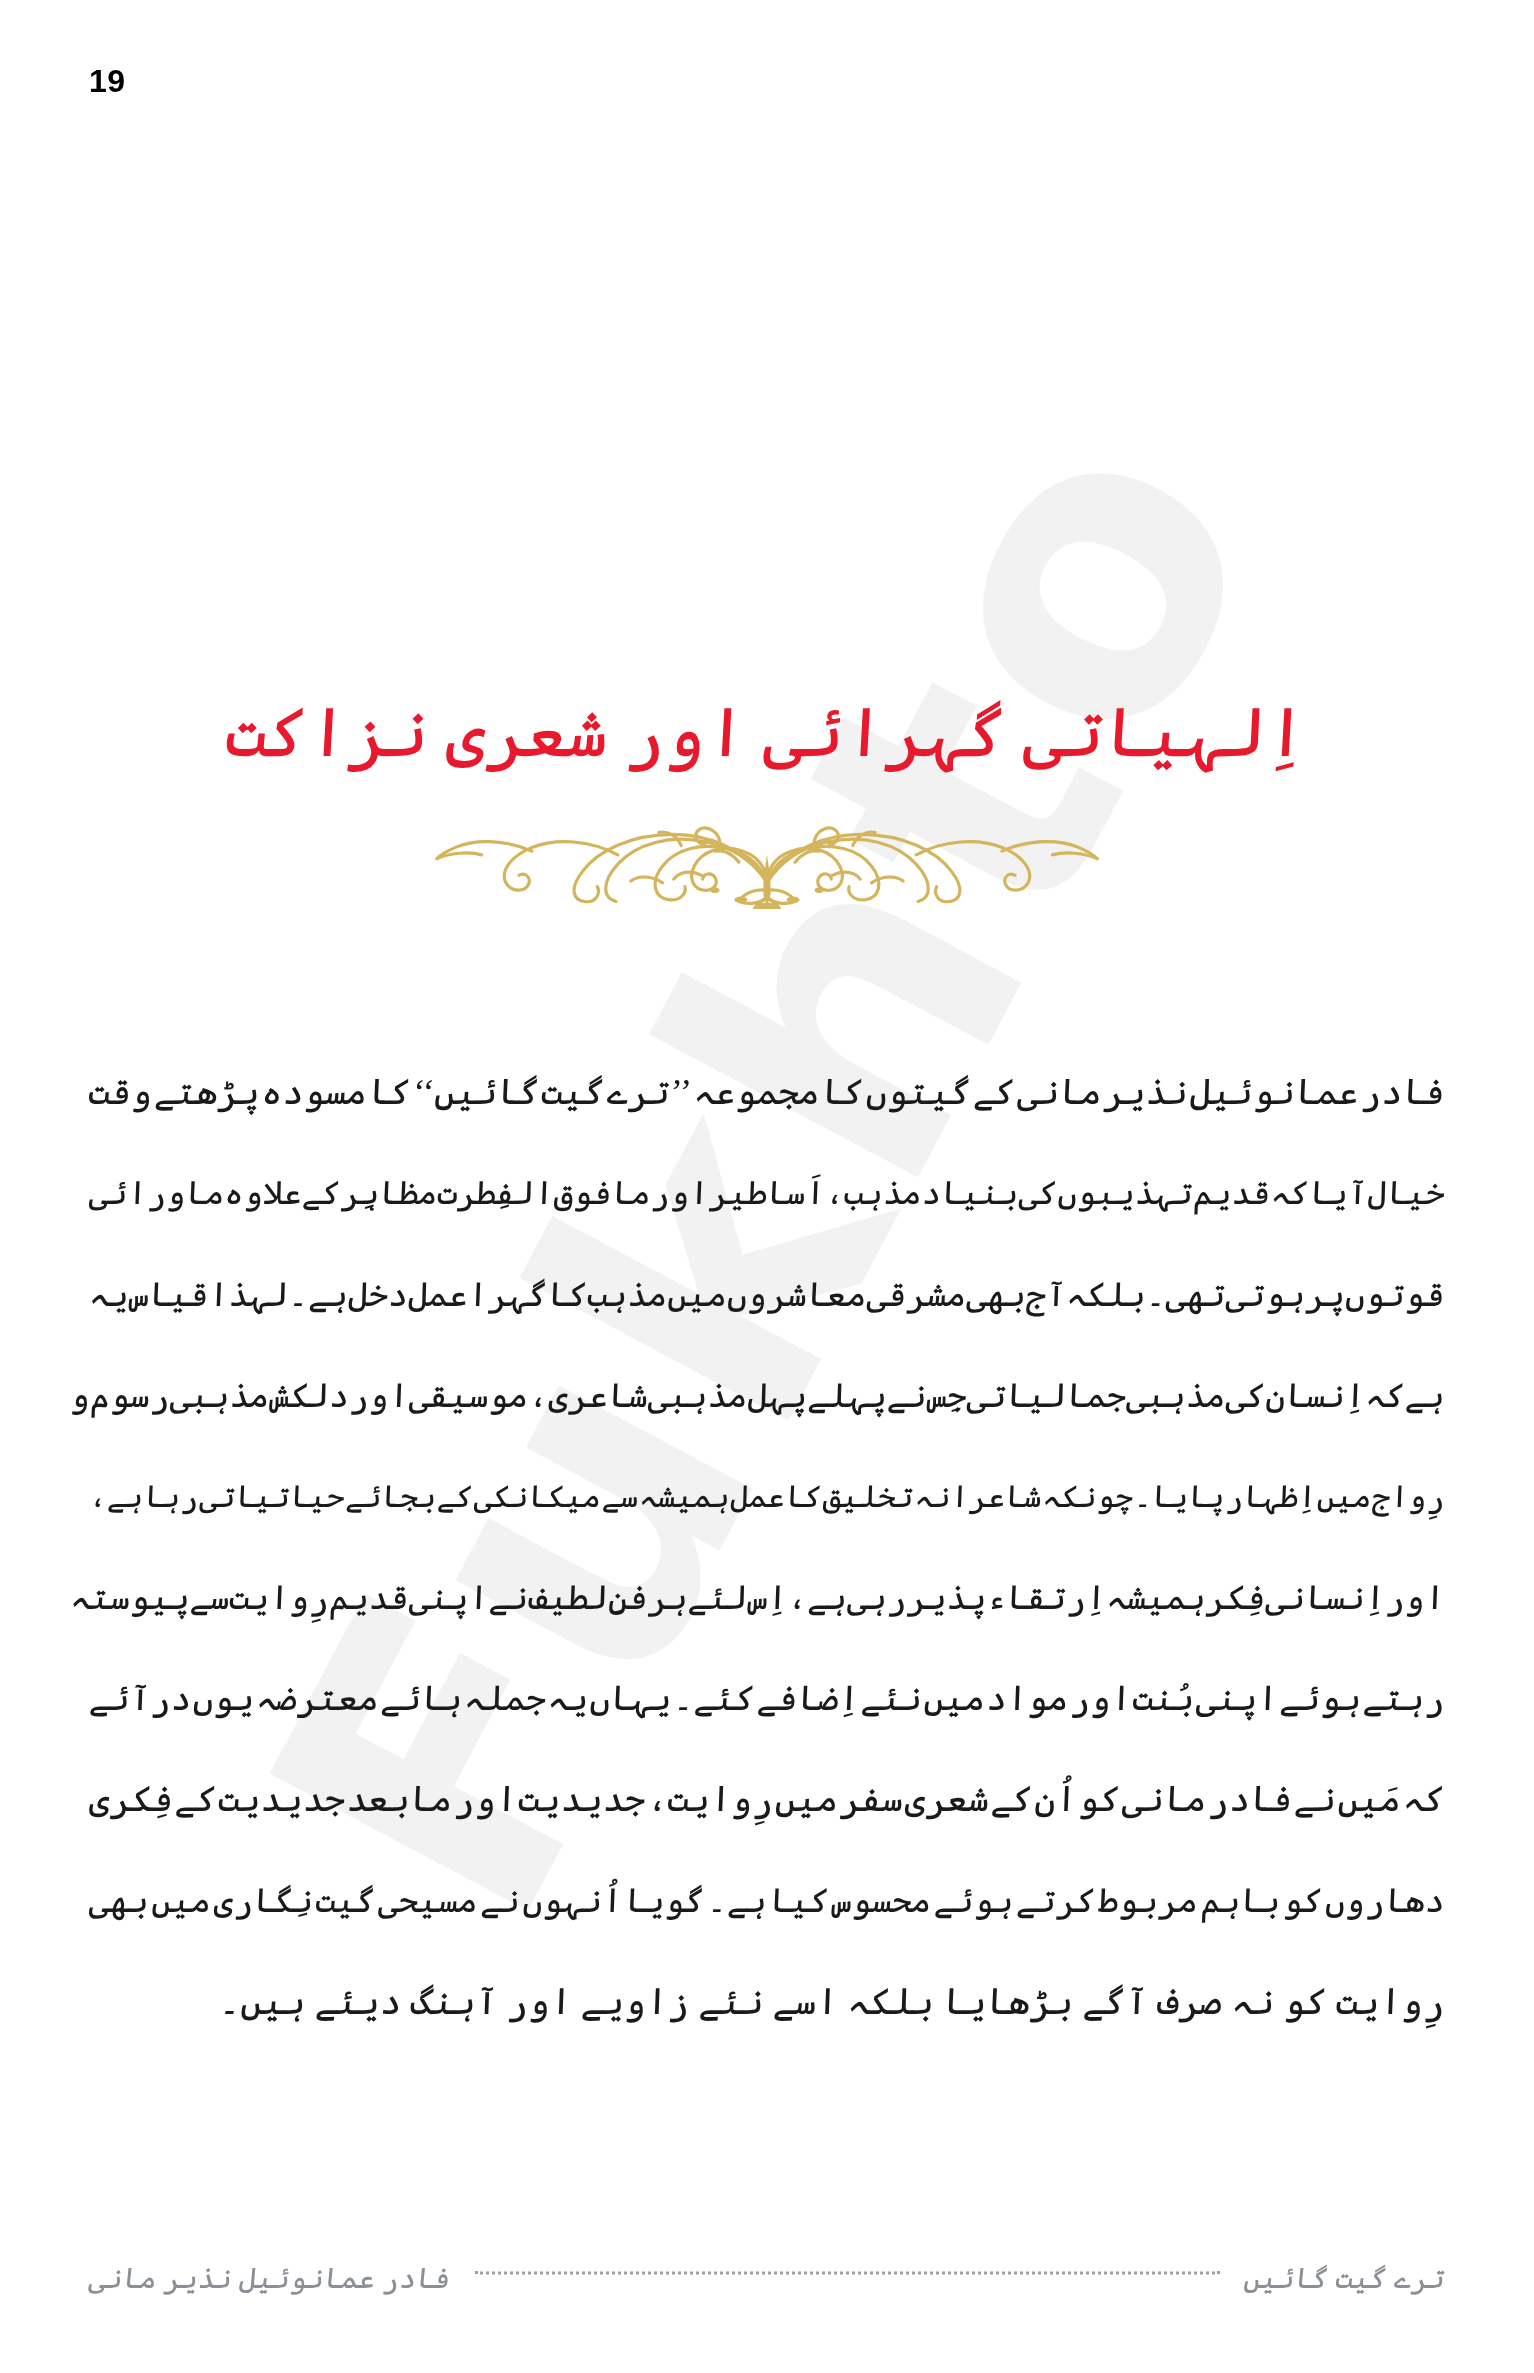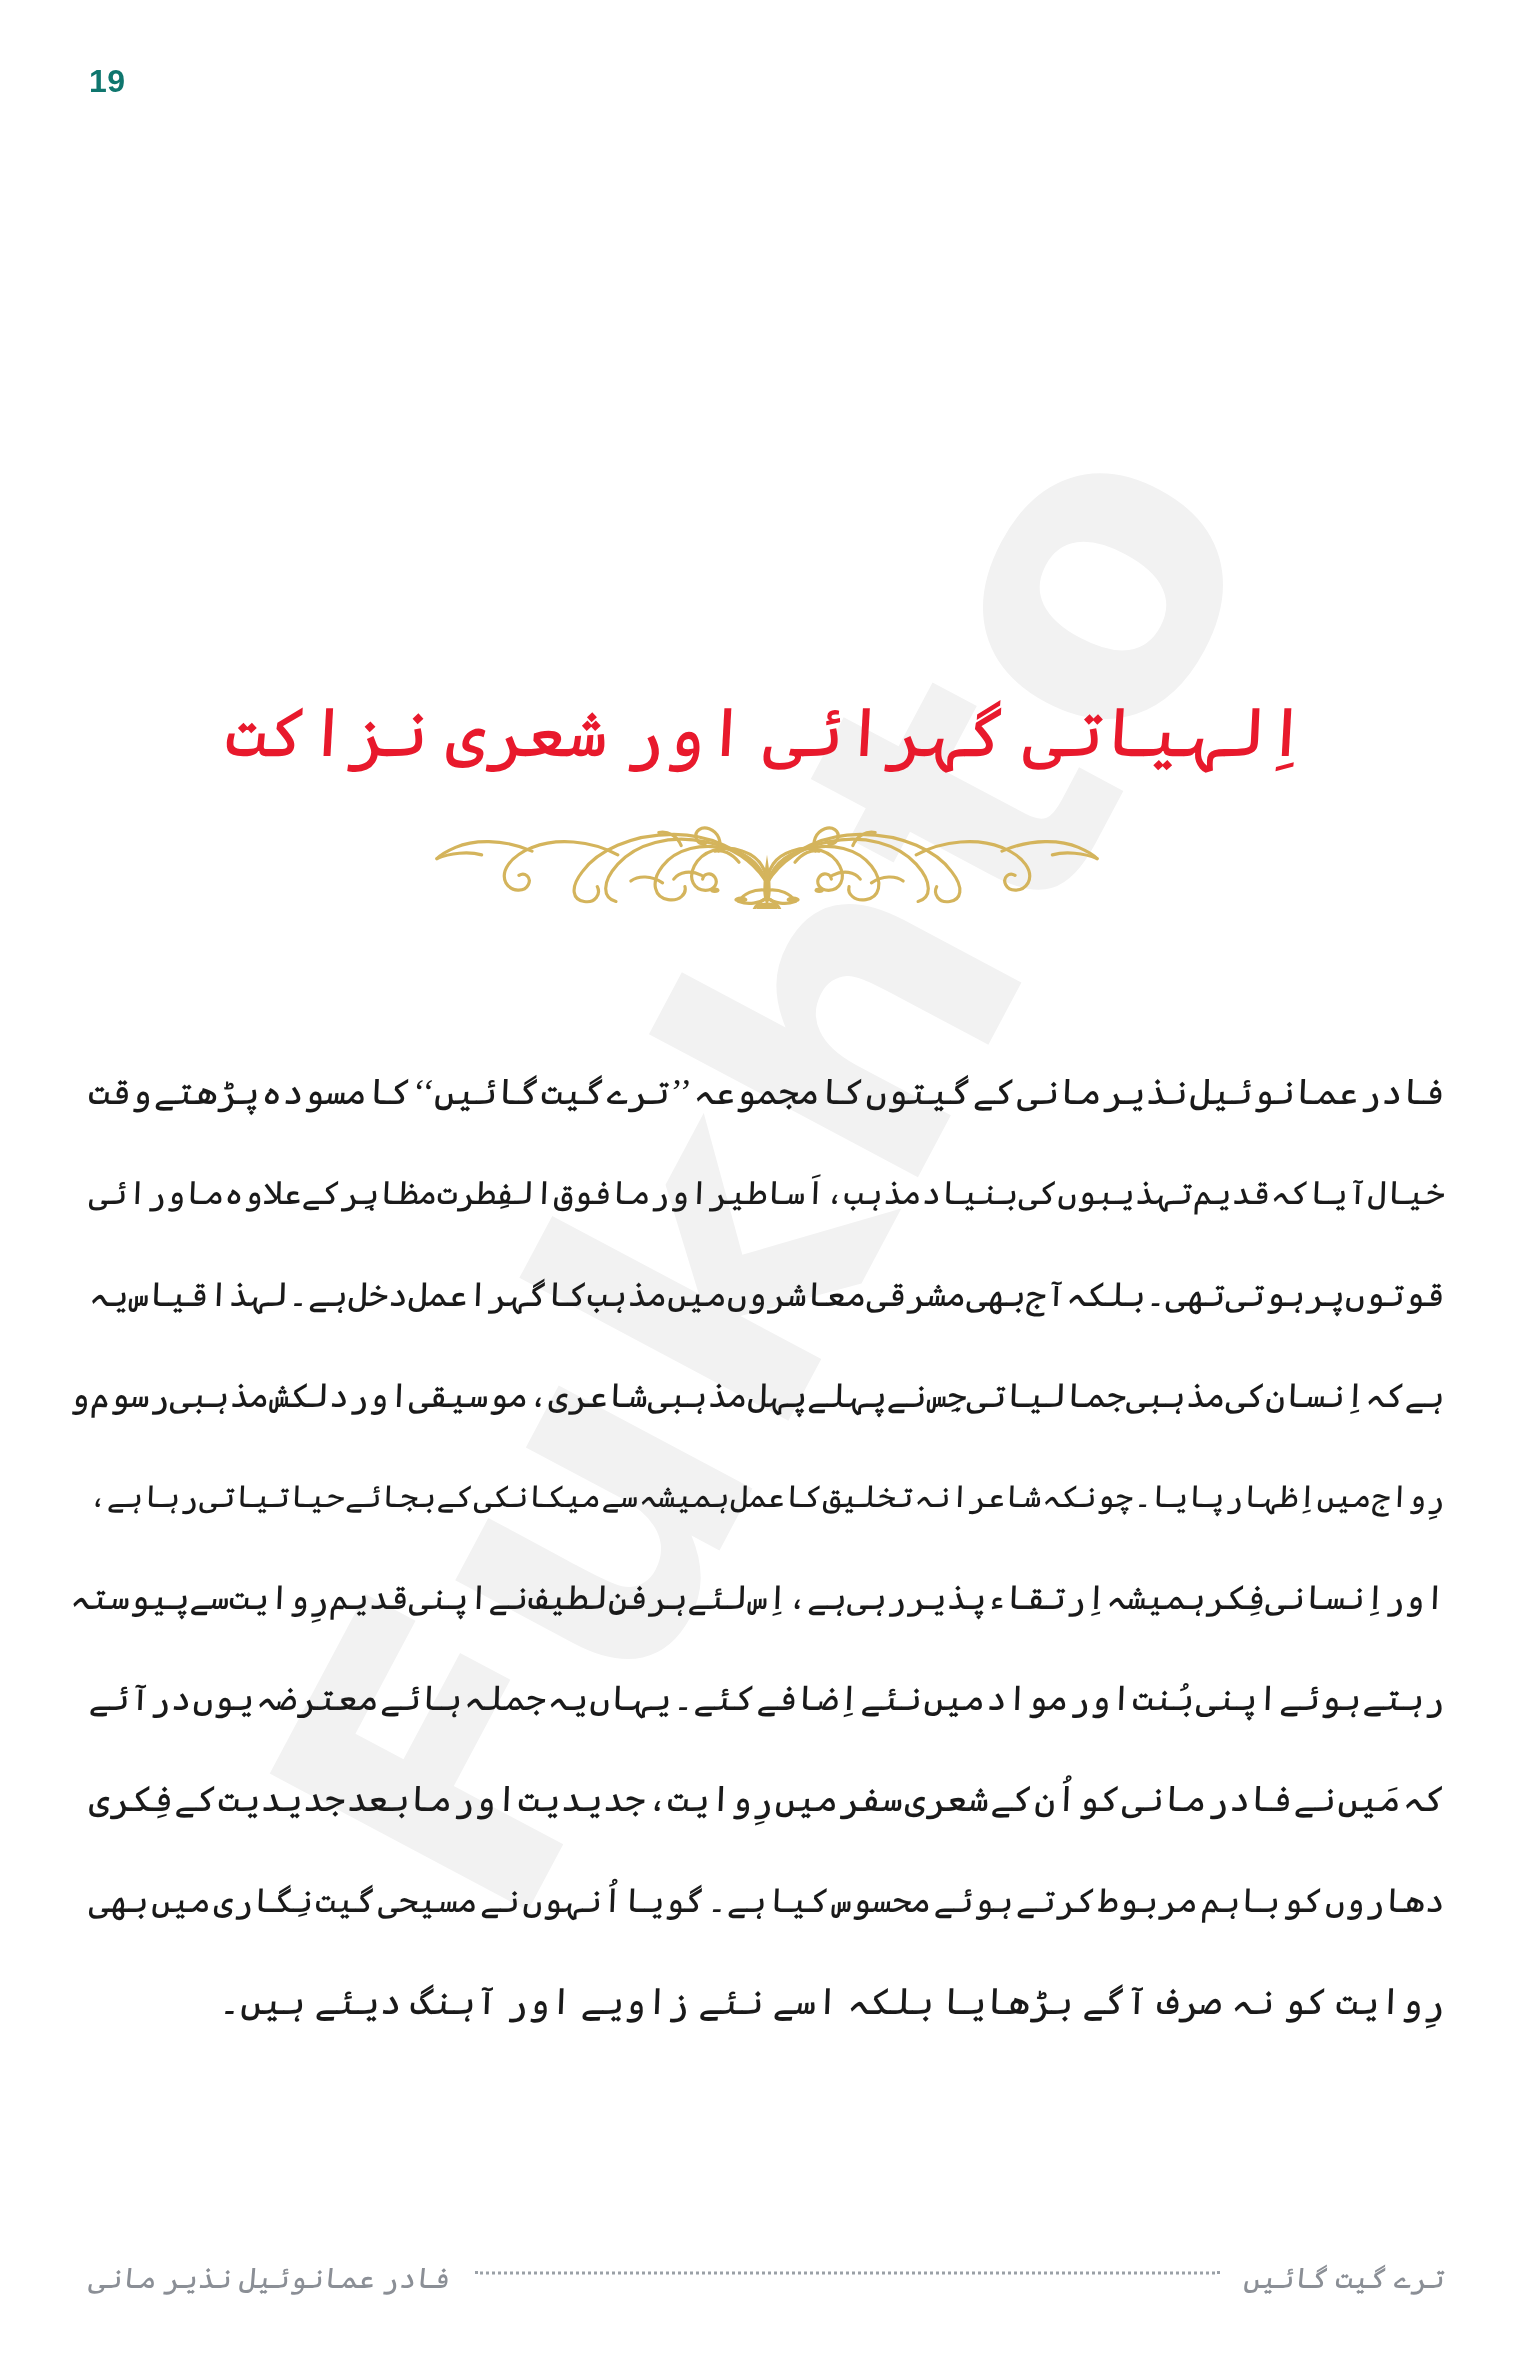--- a/index.html
+++ b/index.html
@@ -45,21 +45,21 @@
   }
 
   
   .page-number {
     position: absolute;
     left: 89px;
     top: 63px;
     font-family: "Liberation Sans", sans-serif;
     font-weight: 700;
     font-size: 32px;
-    color: #0f766e;
+    color: #000000;
     letter-spacing: 0.5px;
     z-index: 3;
   }
 
   
   .heading-block {
     position: absolute;
     left: 0;
     top: 690px;
     width: 1534px;

